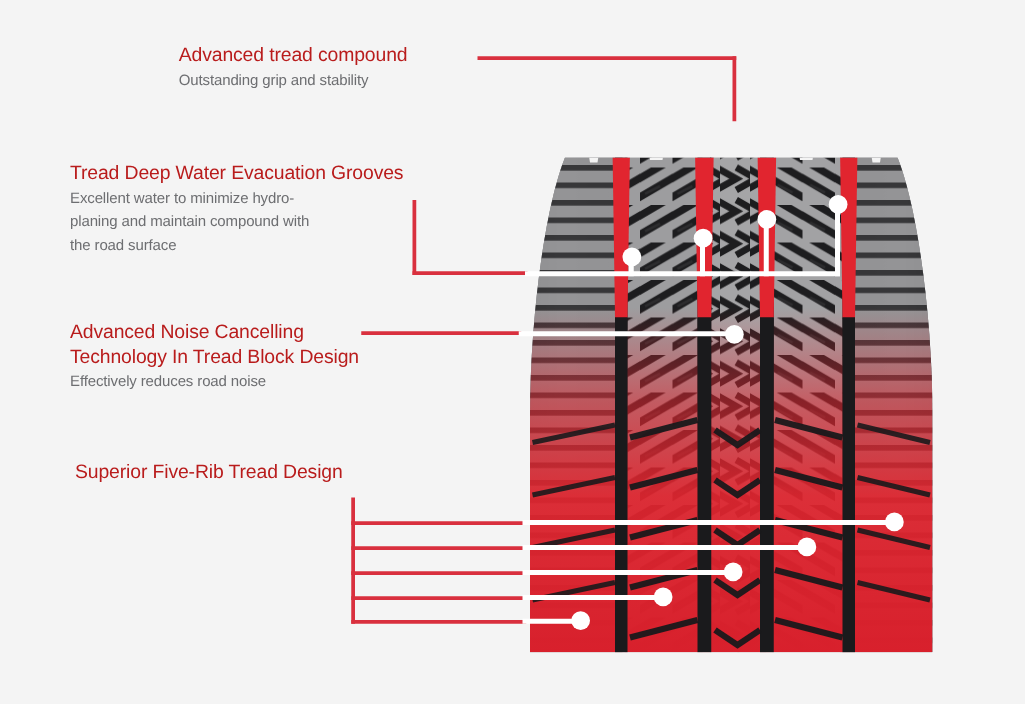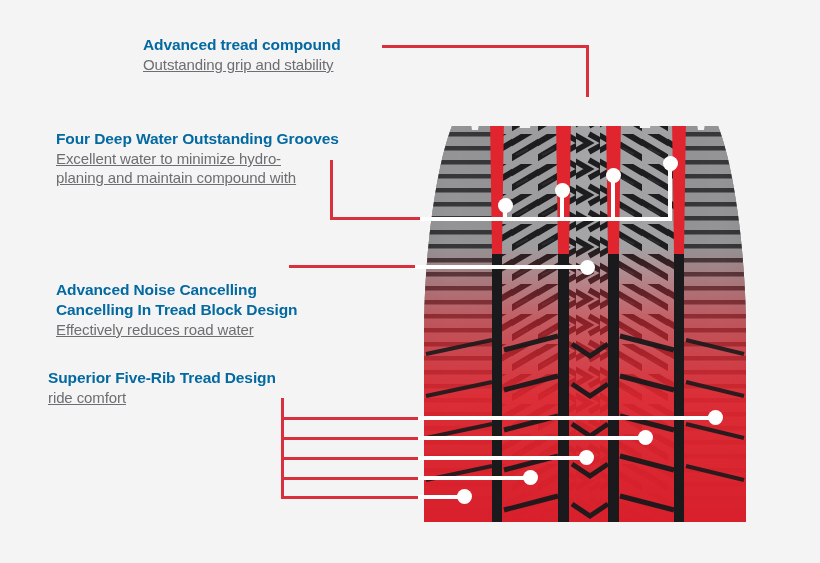--- a/index.html
+++ b/index.html
@@ -7,26 +7,26 @@
     width:820px;height:563px;
     background:#f4f4f4;
     font-family:"Liberation Sans", sans-serif;
     overflow:hidden;
   }
   #stage{position:relative;width:820px;height:563px;}
 
   
   .callout{position:absolute;}
   .c-title{
-    font-size:15.5px;font-weight:bold;color:#0369a1;
+    font-size:15.5px;font-weight:normal;color:#b91c1c;
     line-height:20px;letter-spacing:-0.1px;white-space:nowrap;
   }
   .c-sub{
-    font-size:15px;font-weight:normal;color:#6d6e71;
-    line-height:19px;letter-spacing:-0.1px;text-decoration:underline;
+    font-size:12px;font-weight:normal;color:#6d6e71;
+    line-height:19px;letter-spacing:-0.1px;
   }
   .c-sub div{white-space:nowrap;}
 
   
   .red{position:absolute;background:#d9303e;}
   .white{position:absolute;background:#ffffff;}
   .hline{height:3px;}
   .vline{width:3px;}
   .dot{
     position:absolute;width:15px;height:15px;border-radius:50%;
@@ -208,37 +208,37 @@
   </div>
 
   <div class="callout" style="left:143px;top:35px;">
     <div class="c-title">Advanced tread compound</div>
     <div class="c-sub">
       <div>Outstanding grip and stability</div>
     </div>
   </div>
 
   <div class="callout" style="left:56px;top:129px;">
-    <div class="c-title">Four Deep Water Outstanding Grooves</div>
+    <div class="c-title">Tread Deep Water Evacuation Grooves</div>
     <div class="c-sub">
       <div>Excellent water to minimize hydro-</div>
       <div>planing and maintain compound with</div>
-    </div>
-  </div>
-
-  <div class="callout" style="left:56px;top:256px;margin-top:24px;">
+      <div>the road surface</div>
+    </div>
+  </div>
+
+  <div class="callout" style="left:56px;top:256px;">
     <div class="c-title">
       <div>Advanced Noise Cancelling</div>
-      <div>Cancelling In Tread Block Design</div>
-    </div>
-    <div class="c-sub">
-      <div>Effectively reduces road water</div>
-    </div>
-  </div>
-
-  <div class="callout" style="left:48px;top:368px;">
+      <div>Technology In Tread Block Design</div>
+    </div>
+    <div class="c-sub">
+      <div>Effectively reduces road noise</div>
+    </div>
+  </div>
+
+  <div class="callout" style="left:60px;top:368px;">
     <div class="c-title">Superior Five-Rib Tread Design</div>
     <div class="c-sub">
-      <div>ride comfort</div>
     </div>
   </div>
 
 </div>
 
 </body></html>

